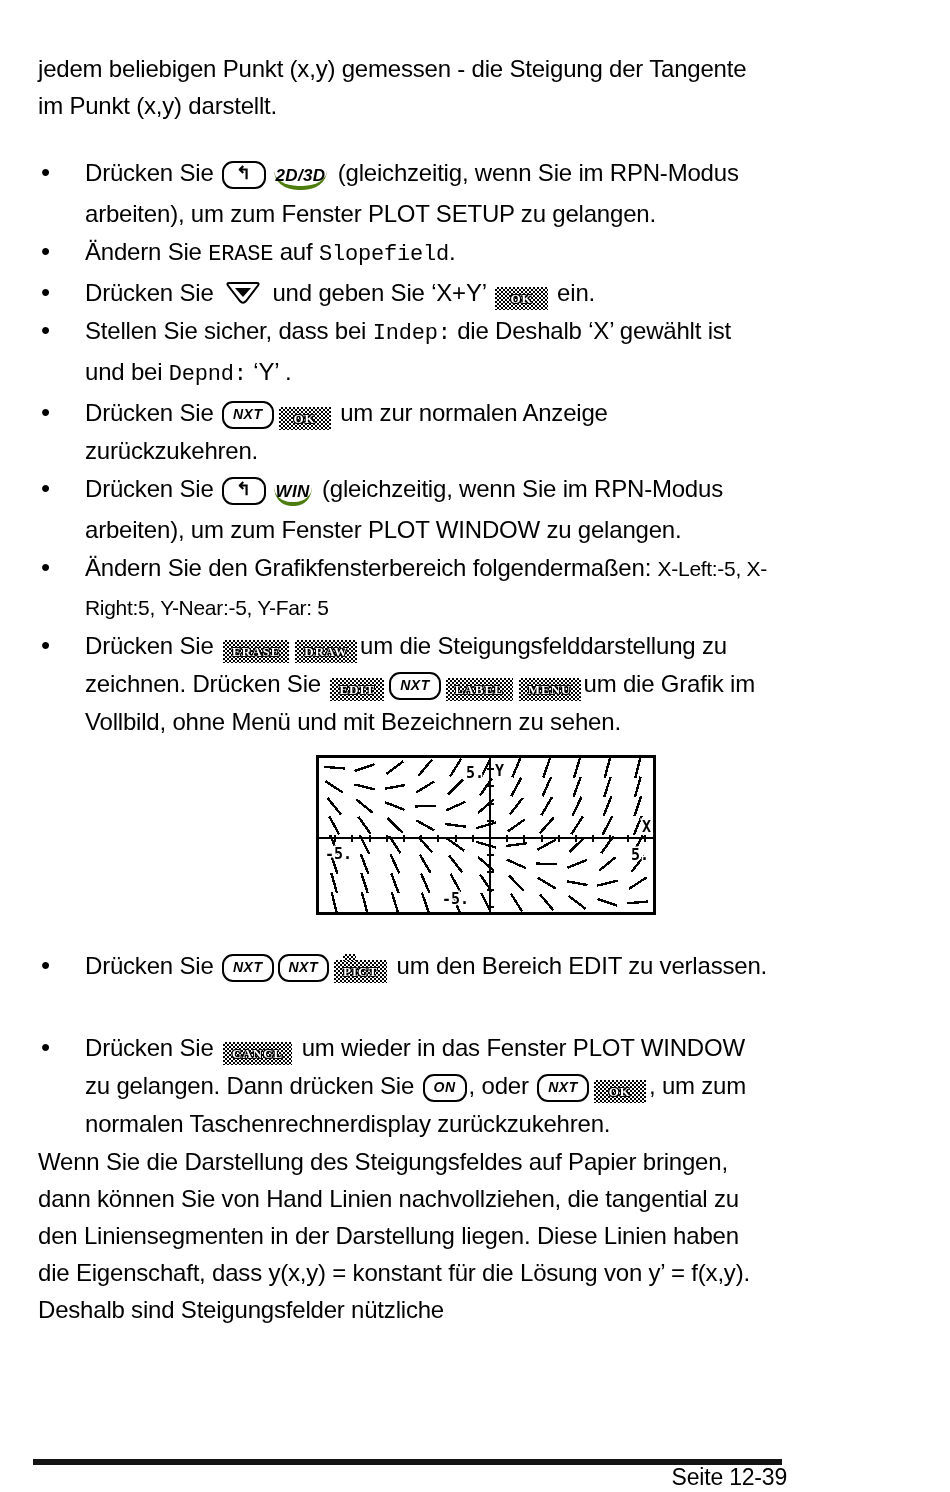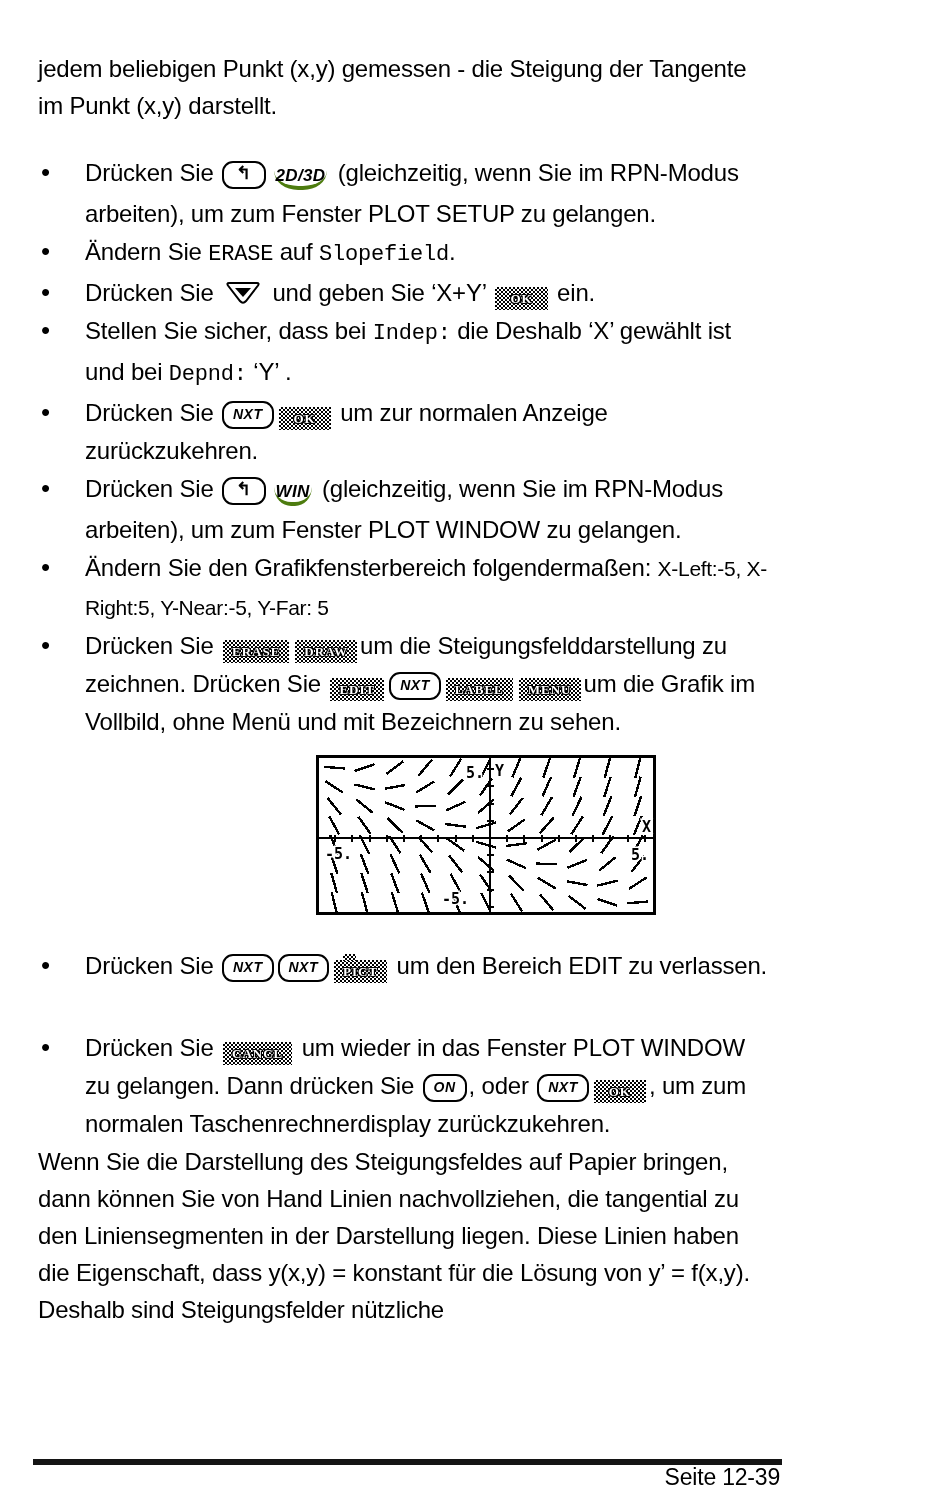--- a/index.html
+++ b/index.html
@@ -47,21 +47,21 @@
   .mkey .tab{
     position:absolute;top:-6px;left:9px;width:13px;height:7px;
     background-color:#444;
     background-image:repeating-conic-gradient(#000 0% 25%, #fff 0% 50%);
     background-size:4px 4px;
   }
   .downkey{vertical-align:-4px;margin:0 5px;}
   .screen-wrap{margin:14px 0 0 278px;width:340px;height:160px;}
   p.final{}
   .footer-rule{position:absolute;left:33px;right:10px;bottom:27px;height:6px;background:#141414;}
-  .page-num{position:absolute;right:12px;bottom:2px;font-size:23px;line-height:25px;letter-spacing:-0.2px;}
+  .page-num{position:absolute;right:5px;bottom:2px;font-size:23px;line-height:25px;letter-spacing:-0.2px;}
 </style>
 </head>
 <body>
 
 <div class="page">
 
   <p class="body">jedem beliebigen Punkt (x,y) gemessen  - die Steigung der Tangente im Punkt (x,y) darstellt.</p>
 
 
   <ul class="steps">

